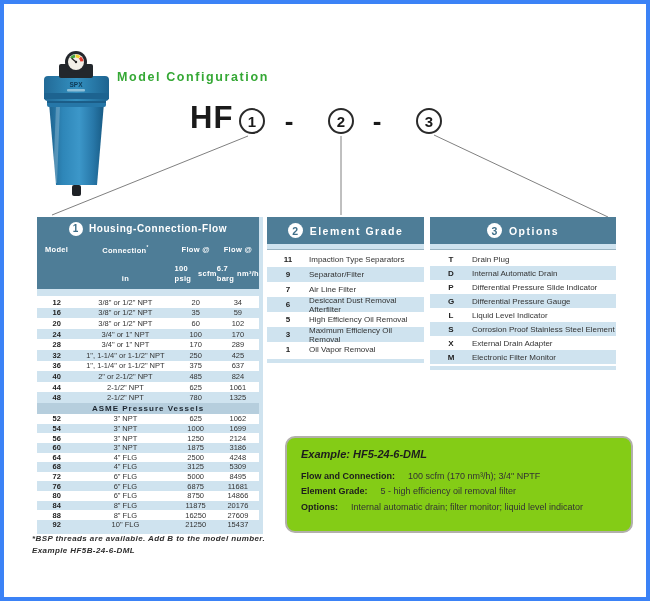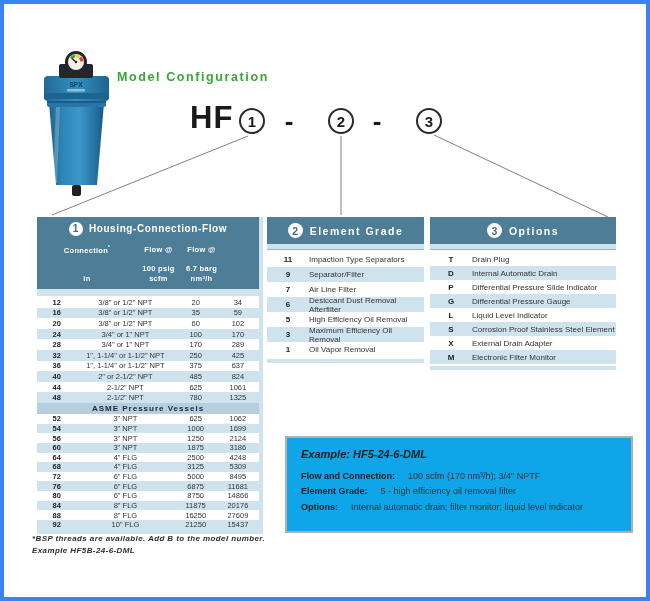--- a/index.html
+++ b/index.html
@@ -25,21 +25,21 @@
   .t-title{height:23px;background:#4e7d97;display:flex;align-items:center;justify-content:center;gap:6px;
            color:#fff;font-size:10px;font-weight:bold;letter-spacing:.6px;}
   .badge{width:14px;height:14px;border-radius:50%;background:#fff;color:#3e6e88;font-size:10px;
          font-weight:bold;display:inline-flex;align-items:center;justify-content:center;flex:0 0 auto;}
   .ht-cols{background:#4e7d97;display:flex;padding:3px 0 5px;color:#fff;}
   .hc{display:flex;flex-direction:column;align-items:center;font-weight:bold;font-size:7.5px;
       letter-spacing:.3px;min-height:41px;box-sizing:border-box;line-height:1.35;}
   .hc1{width:40px;justify-content:flex-start;padding-top:2px;}
   .hc2{width:100px;justify-content:space-between;padding-top:2px;}
   .hc3,.hc4{width:43px;justify-content:space-between;padding-top:2px;}
-  .sub2{display:flex;flex-direction:column;align-items:center;line-height:1.35;}
+  .sub2{display:flex;flex-direction:row;align-items:center;line-height:1.35;}
   sup{font-size:60%;vertical-align:super;}
   .strip{height:7px;background:#cfe3ef;margin-bottom:1px;}
   .hrow{display:flex;align-items:center;height:10.6px;font-size:7.5px;color:#333;background:#fff;}
   .hrow.alt{background:#cfe3ef;}
   .hrow.asme{height:9.65px;}
   .c-model{width:40px;text-align:center;font-weight:bold;color:#222;}
   .c-conn{width:100px;text-align:center;white-space:nowrap;}
   .c-flow{width:43px;text-align:center;}
   .asme-band{height:11px;background:#b6cedd;display:flex;align-items:center;justify-content:center;
              font-size:8px;font-weight:bold;letter-spacing:1px;color:#1c2630;}
@@ -54,21 +54,21 @@
   .bstrip{height:4px;background:#cfe3ef;margin-top:2px;}
   .erow{display:flex;align-items:center;font-size:8px;color:#333;background:#fff;padding-left:8px;}
   .element .erow{height:15px;}
   .options .erow{height:14px;}
   .erow.alt{background:#cfe3ef;}
   .code{width:26px;text-align:center;font-weight:bold;color:#222;flex:0 0 auto;}
   .lbl{padding-left:8px;}
 
   
   .example{position:absolute;left:281px;top:432px;width:348px;height:97px;box-sizing:border-box;
-           background:#0ea5e9;border:2px solid #b2b0ab;border-radius:0;padding:10px 14px 8px;}
+           background:#84cc16;border:2px solid #b2b0ab;border-radius:10px;padding:10px 14px 8px;}
   .ex-title{font-size:11px;font-weight:bold;font-style:italic;color:#1d1d1d;margin-bottom:9px;}
   .ex-line{font-size:9px;color:#333;line-height:1.72;}
   .ex-line b{color:#1d1d1d;margin-right:13px;}
 
   .footnote{position:absolute;left:28px;top:529px;font-size:8px;font-style:italic;font-weight:bold;
             color:#2e2e2e;line-height:1.55;letter-spacing:.4px;}
 </style>
 </head>
 <body>
 
@@ -123,20 +123,23 @@
   <span class="circle c2">2</span>
   <span class="dash d2">-</span>
   <span class="circle c3">3</span>
 
   <div class="tbl housing">
     <div class="t-title">
       <span class="badge">1</span>
       <span>Housing-Connection-Flow</span>
     </div>
     <div class="ht-cols">
+      <div class="hc hc1">
+        <span>Model</span>
+      </div>
       <div class="hc hc2">
         <span><span>Connection</span><sup>*</sup></span>
         <span>in</span>
       </div>
       <div class="hc hc3">
         <span>Flow @</span>
         <span class="sub2">
           <span>100 psig</span>
           <span>scfm</span>
         </span>

